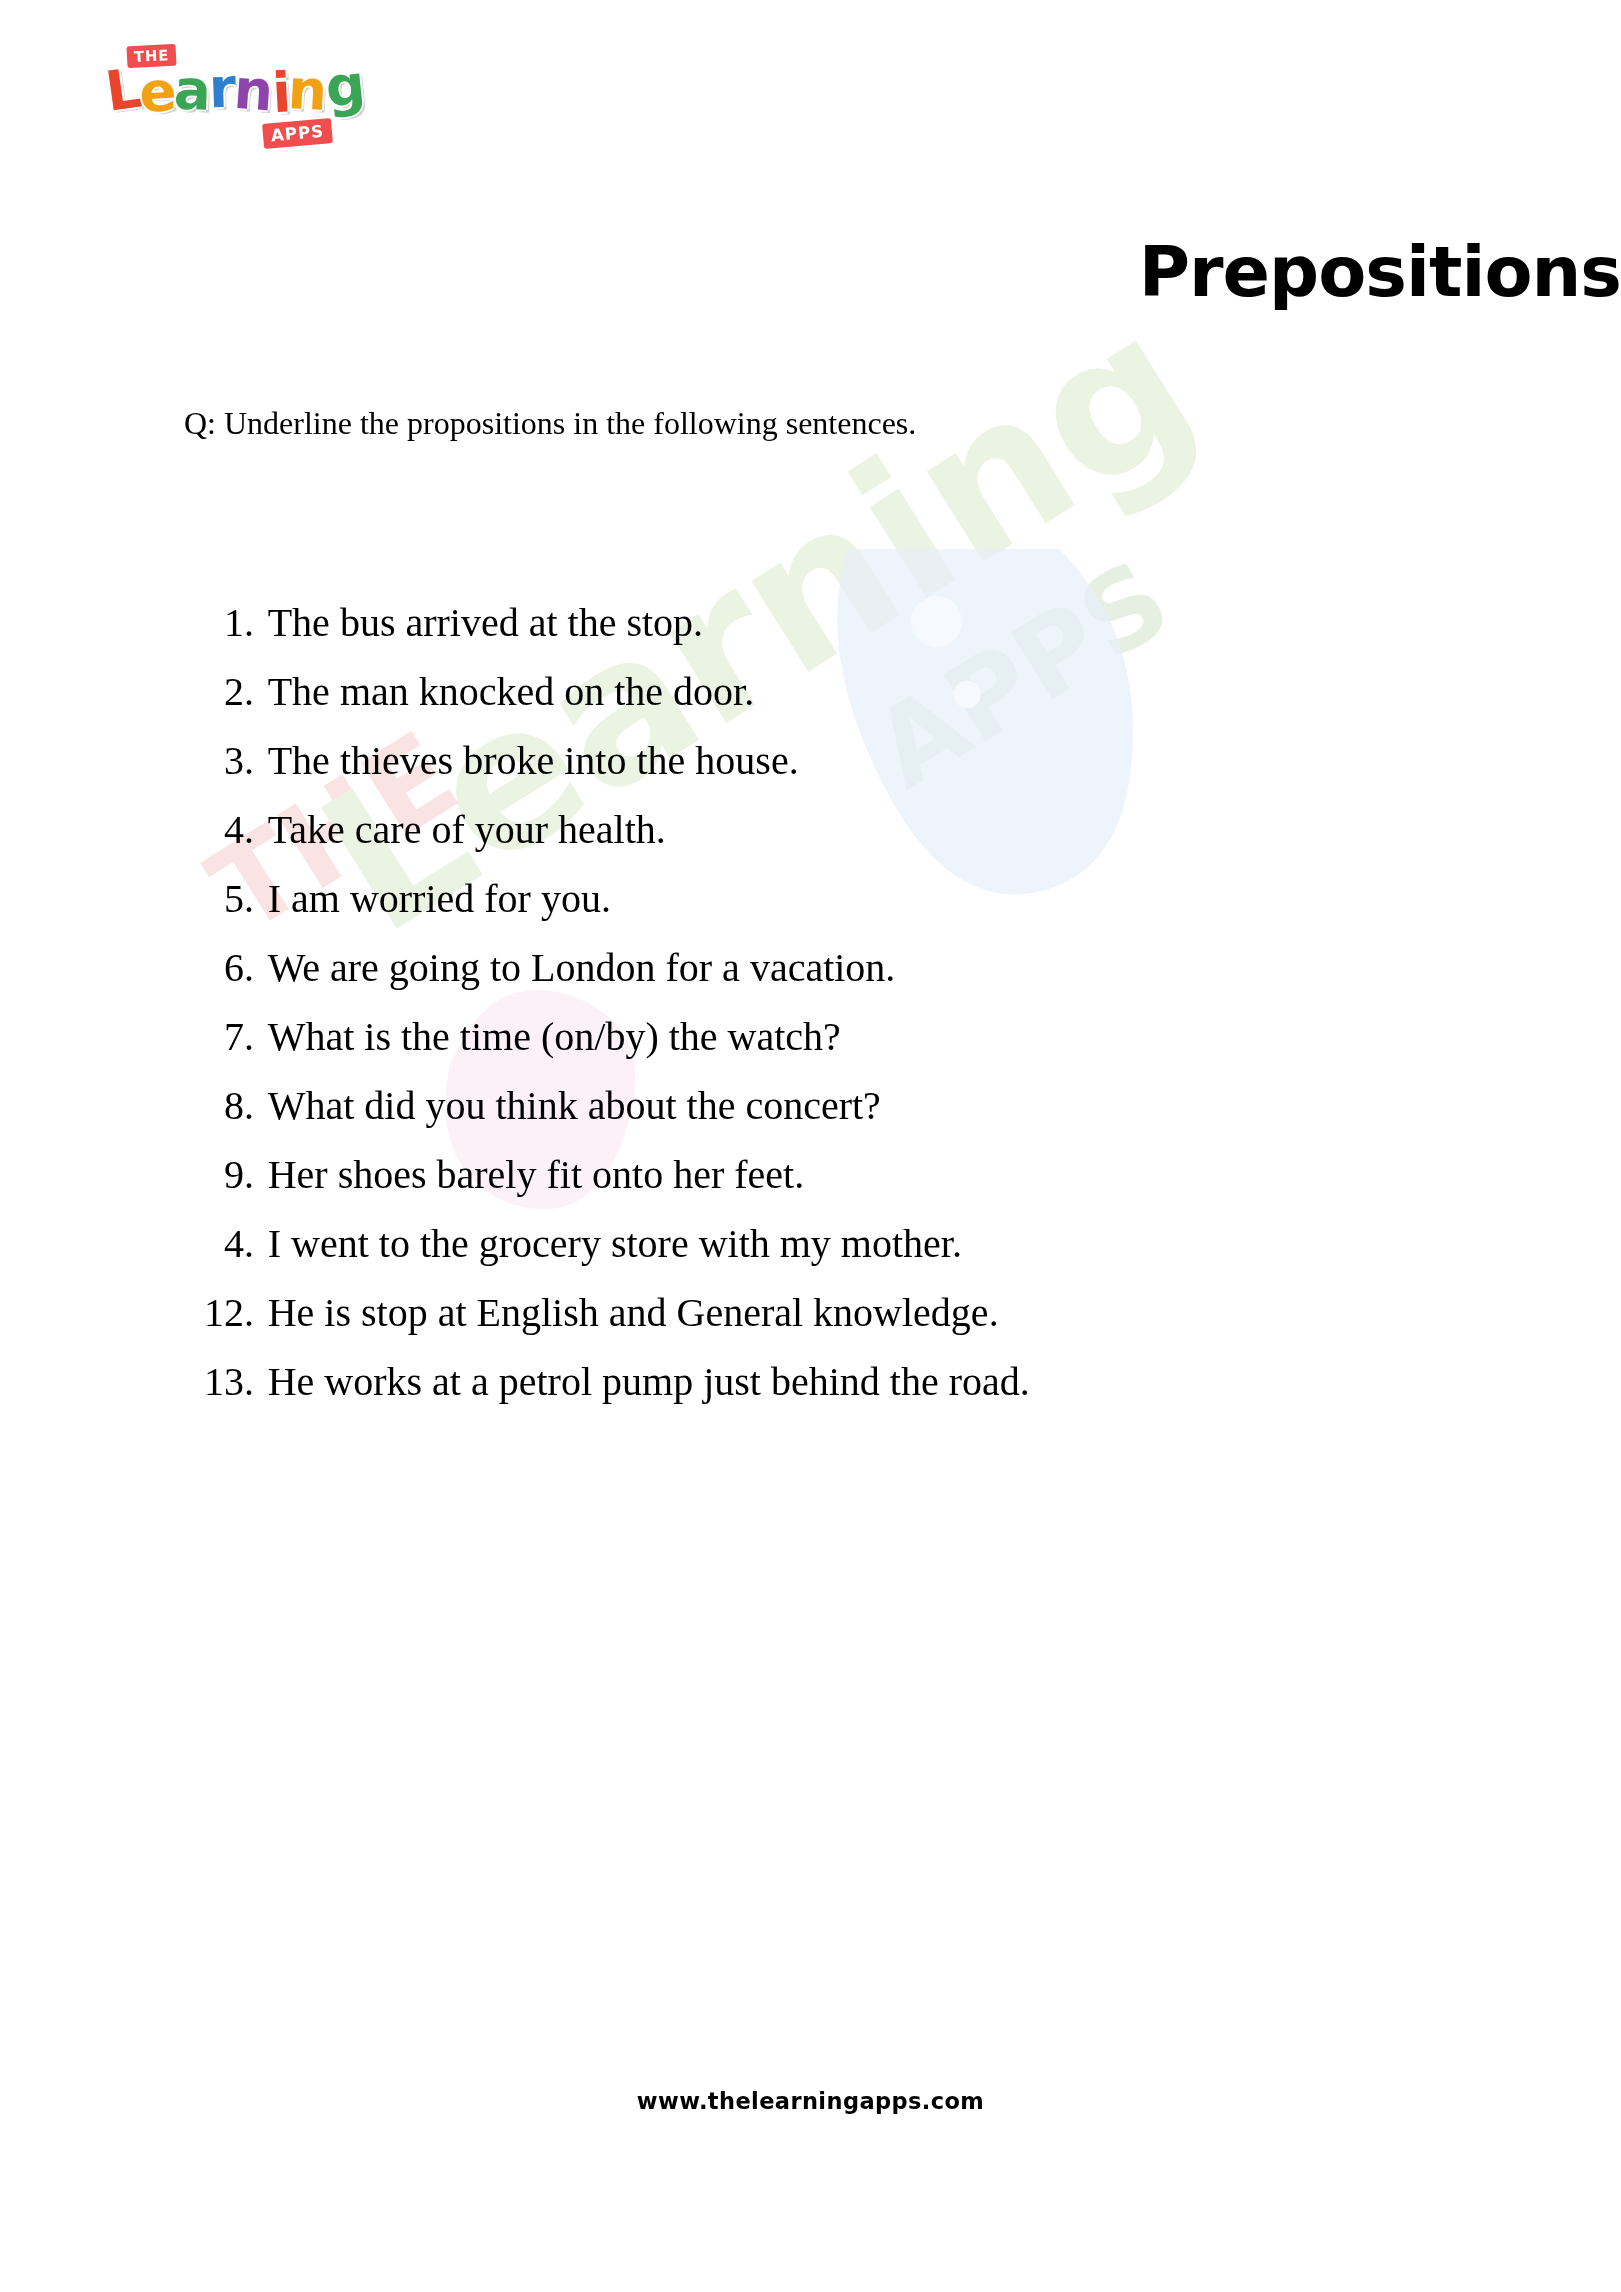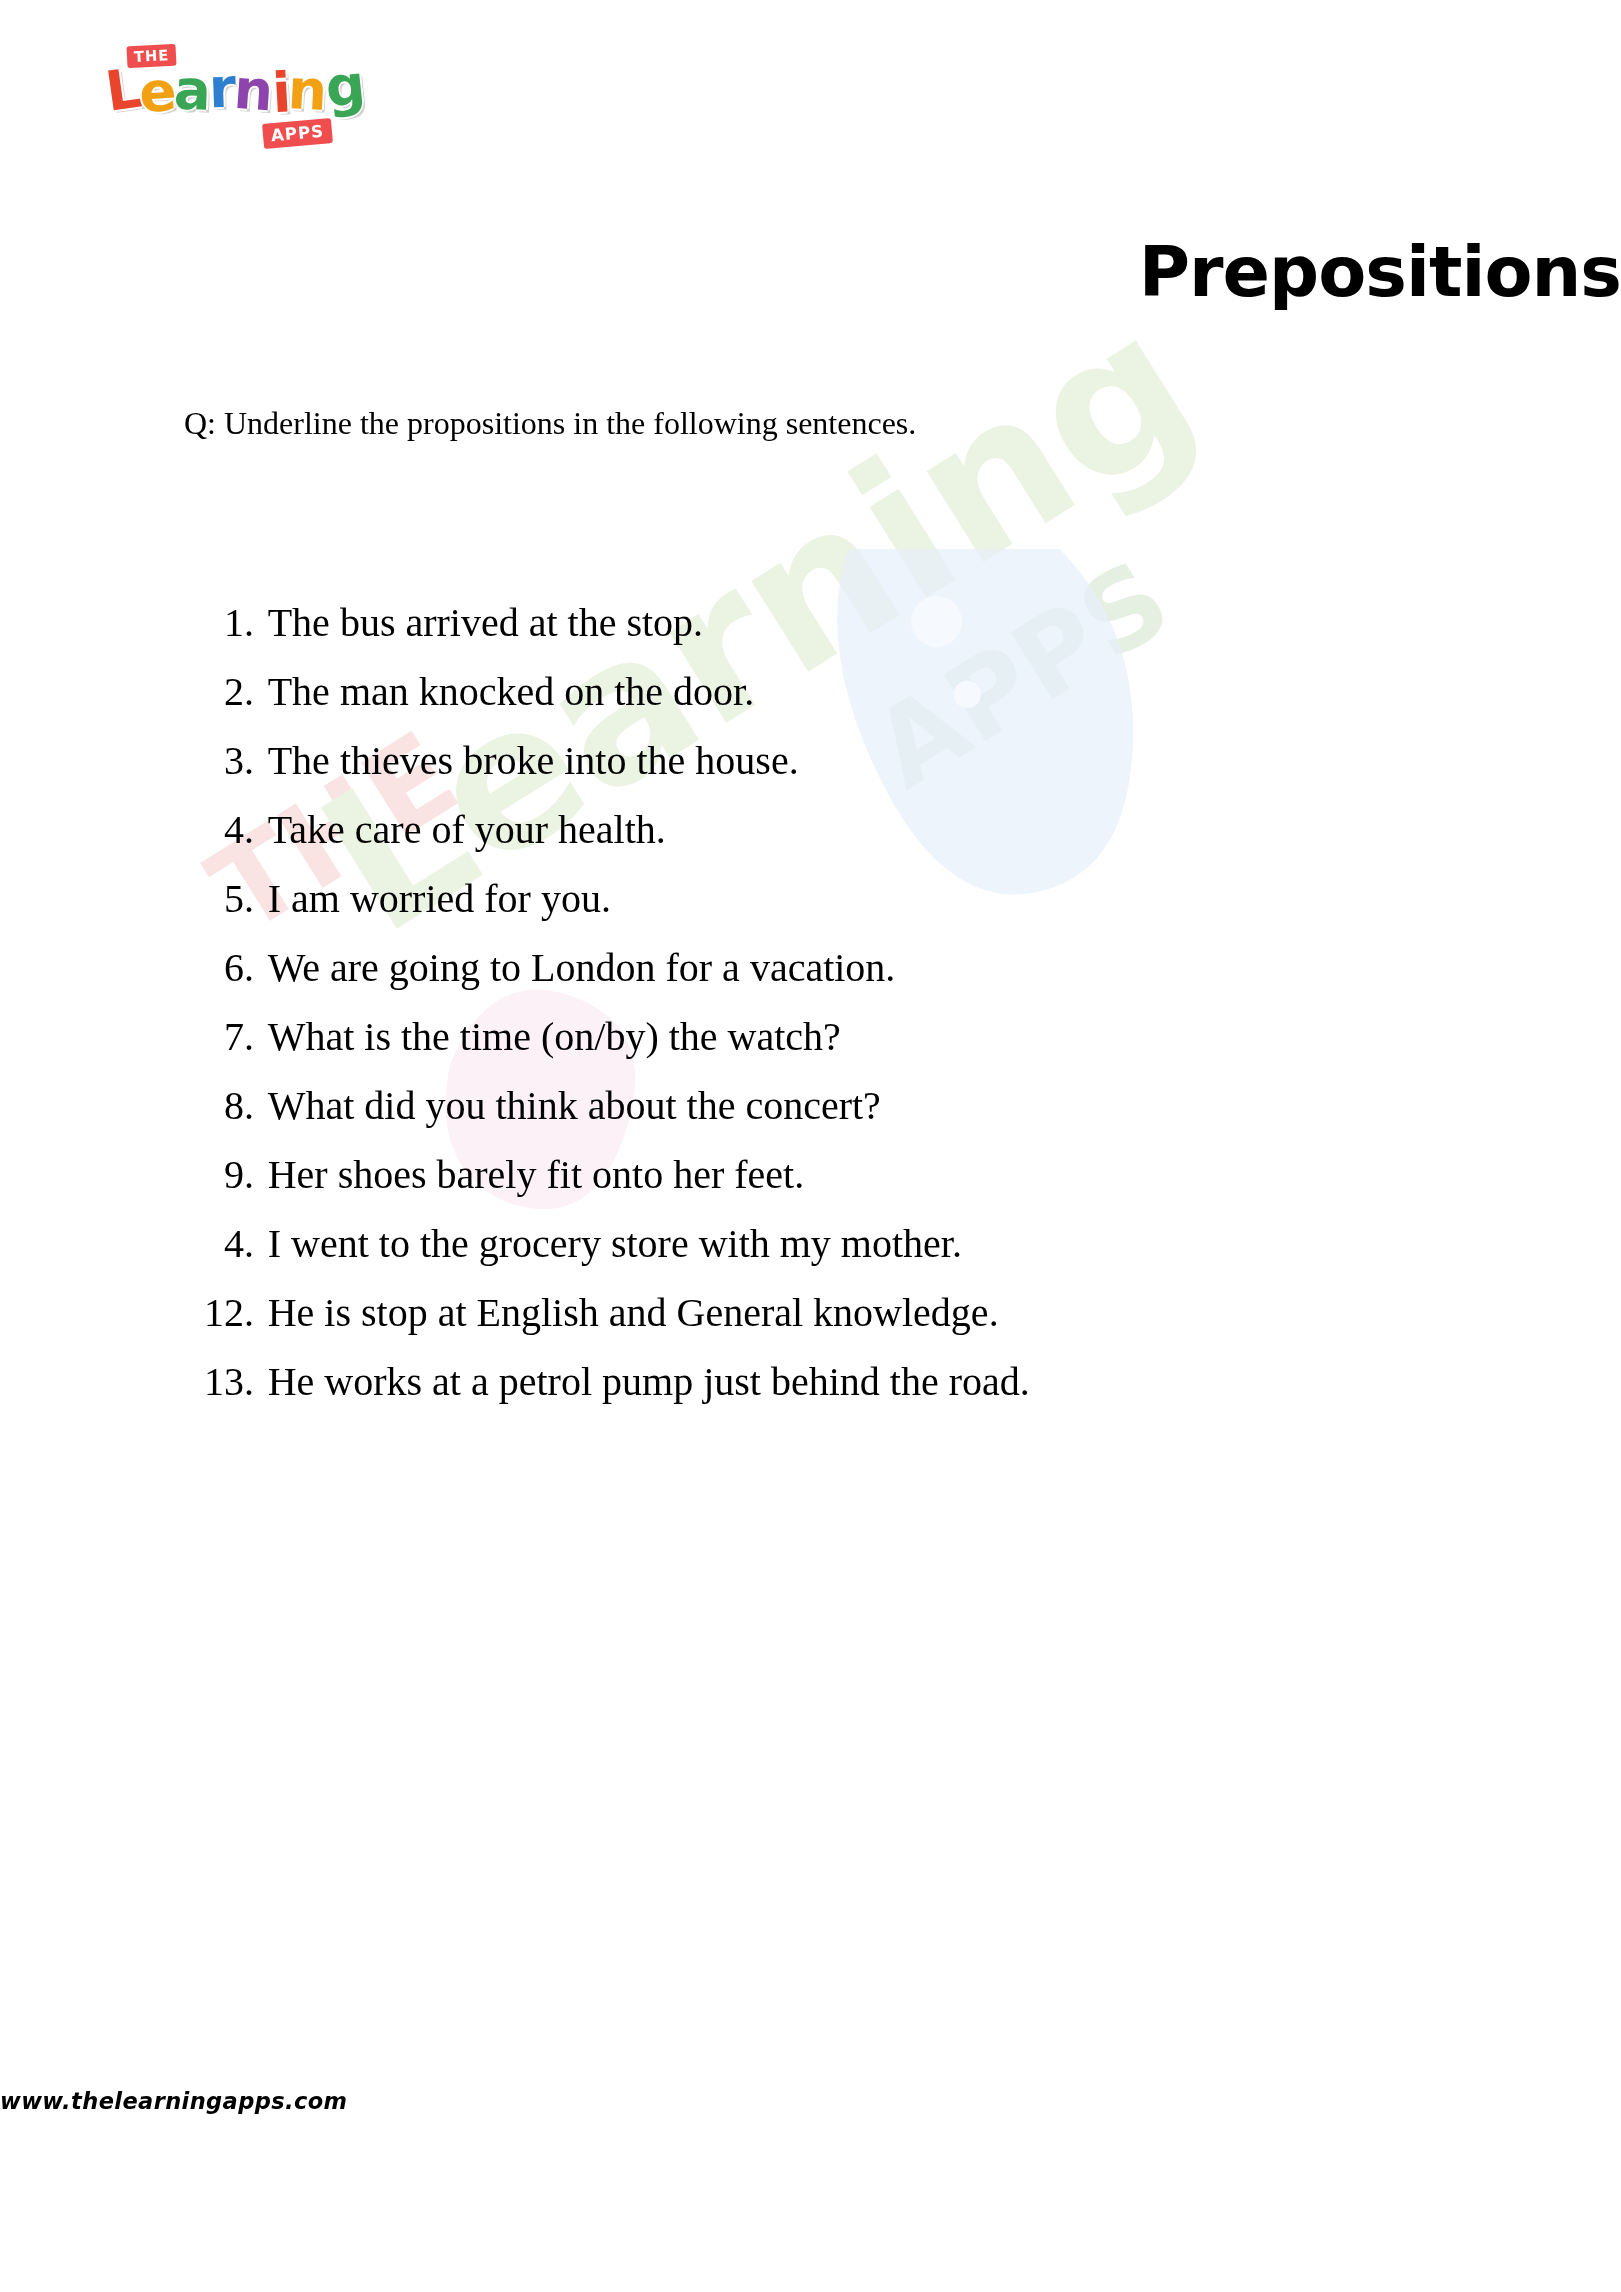--- a/index.html
+++ b/index.html
@@ -142,26 +142,25 @@
     flex: 0 0 auto;
     padding-right: 13.7px;
   }
   .q-text { flex: 1 1 auto; }
 
   .footer {
     position: absolute;
     top: 2088px;
     left: 0;
     width: 1621px;
-    text-align: left;
+    text-align: center;
     font-family: "DejaVu Sans", sans-serif;
     font-weight: bold;
     font-size: 22.5px;
     letter-spacing: 0.4px;
-    font-style: italic;
   }
 </style>
 </head>
 <body>
 
 <div class="watermark">
   <div class="wm-text" style="left:19.6px; top:294px; font-size:118px; color:#f6c9c9; transform: rotate(-32deg);">THE</div>
   <div class="wm-text" style="left:118px; top:235px; font-size:196px; color:#d9e9c8; transform: rotate(-32deg);">Learning</div>
   <div class="wm-text" style="left:686px; top:157px; font-size:108px; color:#cfe3c6; transform: rotate(-32deg);">APPS</div>
   <svg width="1196" height="980" viewBox="0 0 1220 1000" style="position:absolute; left:0; top:0;">

